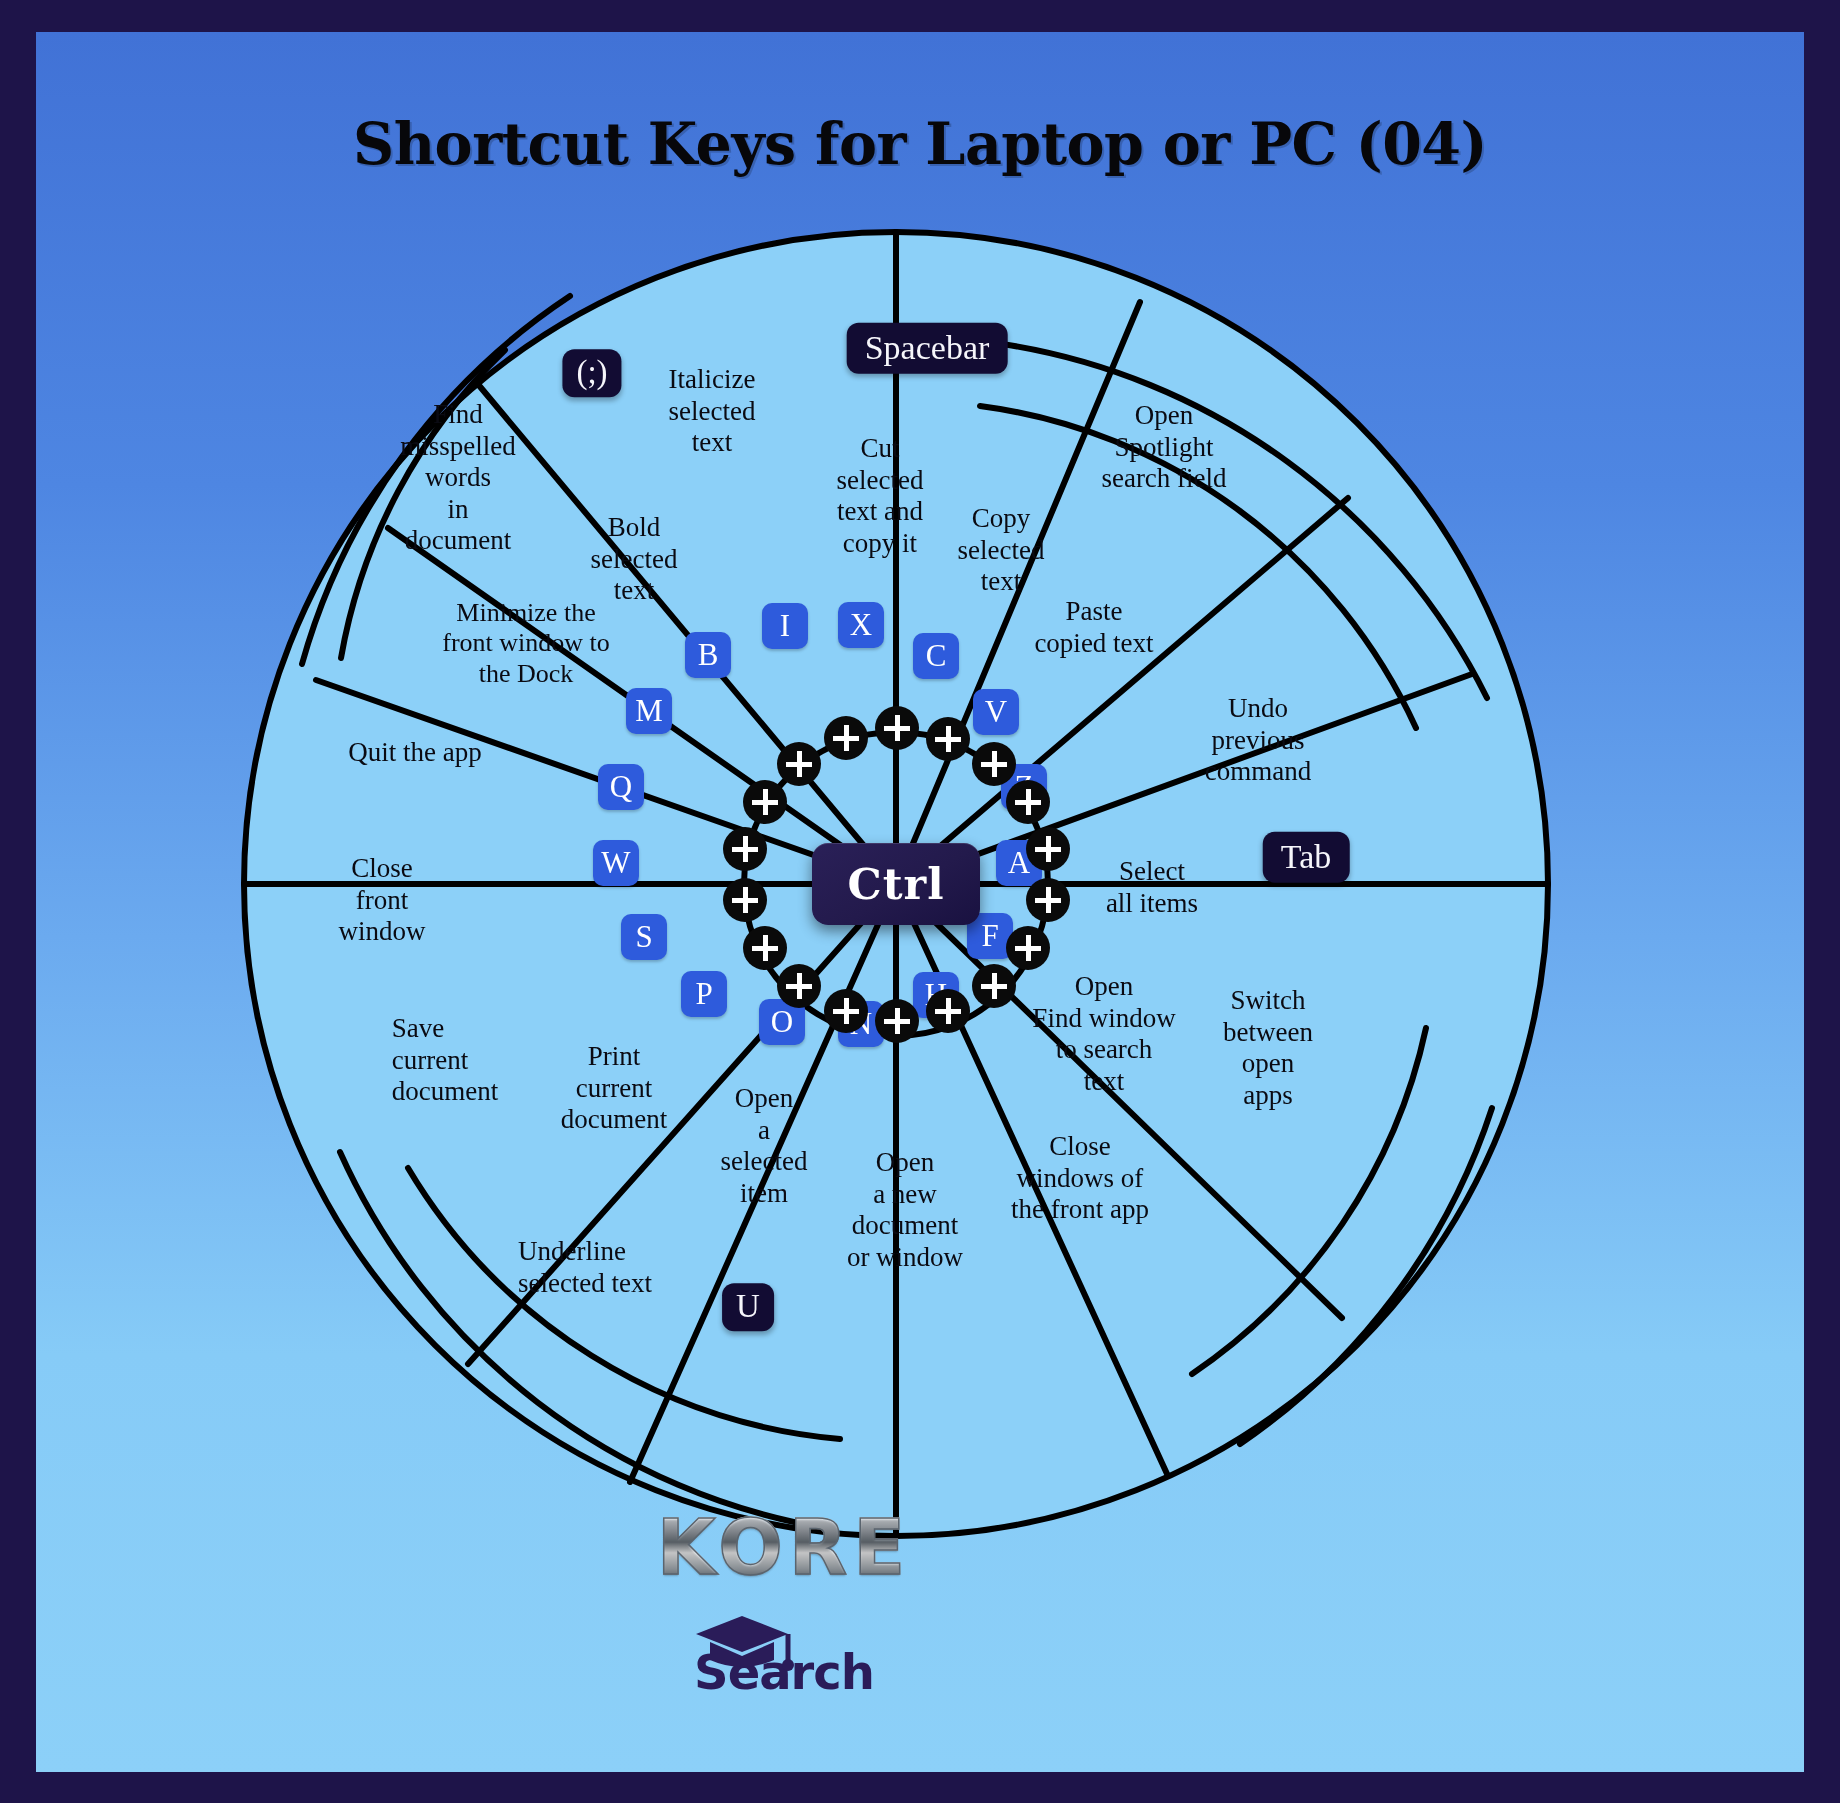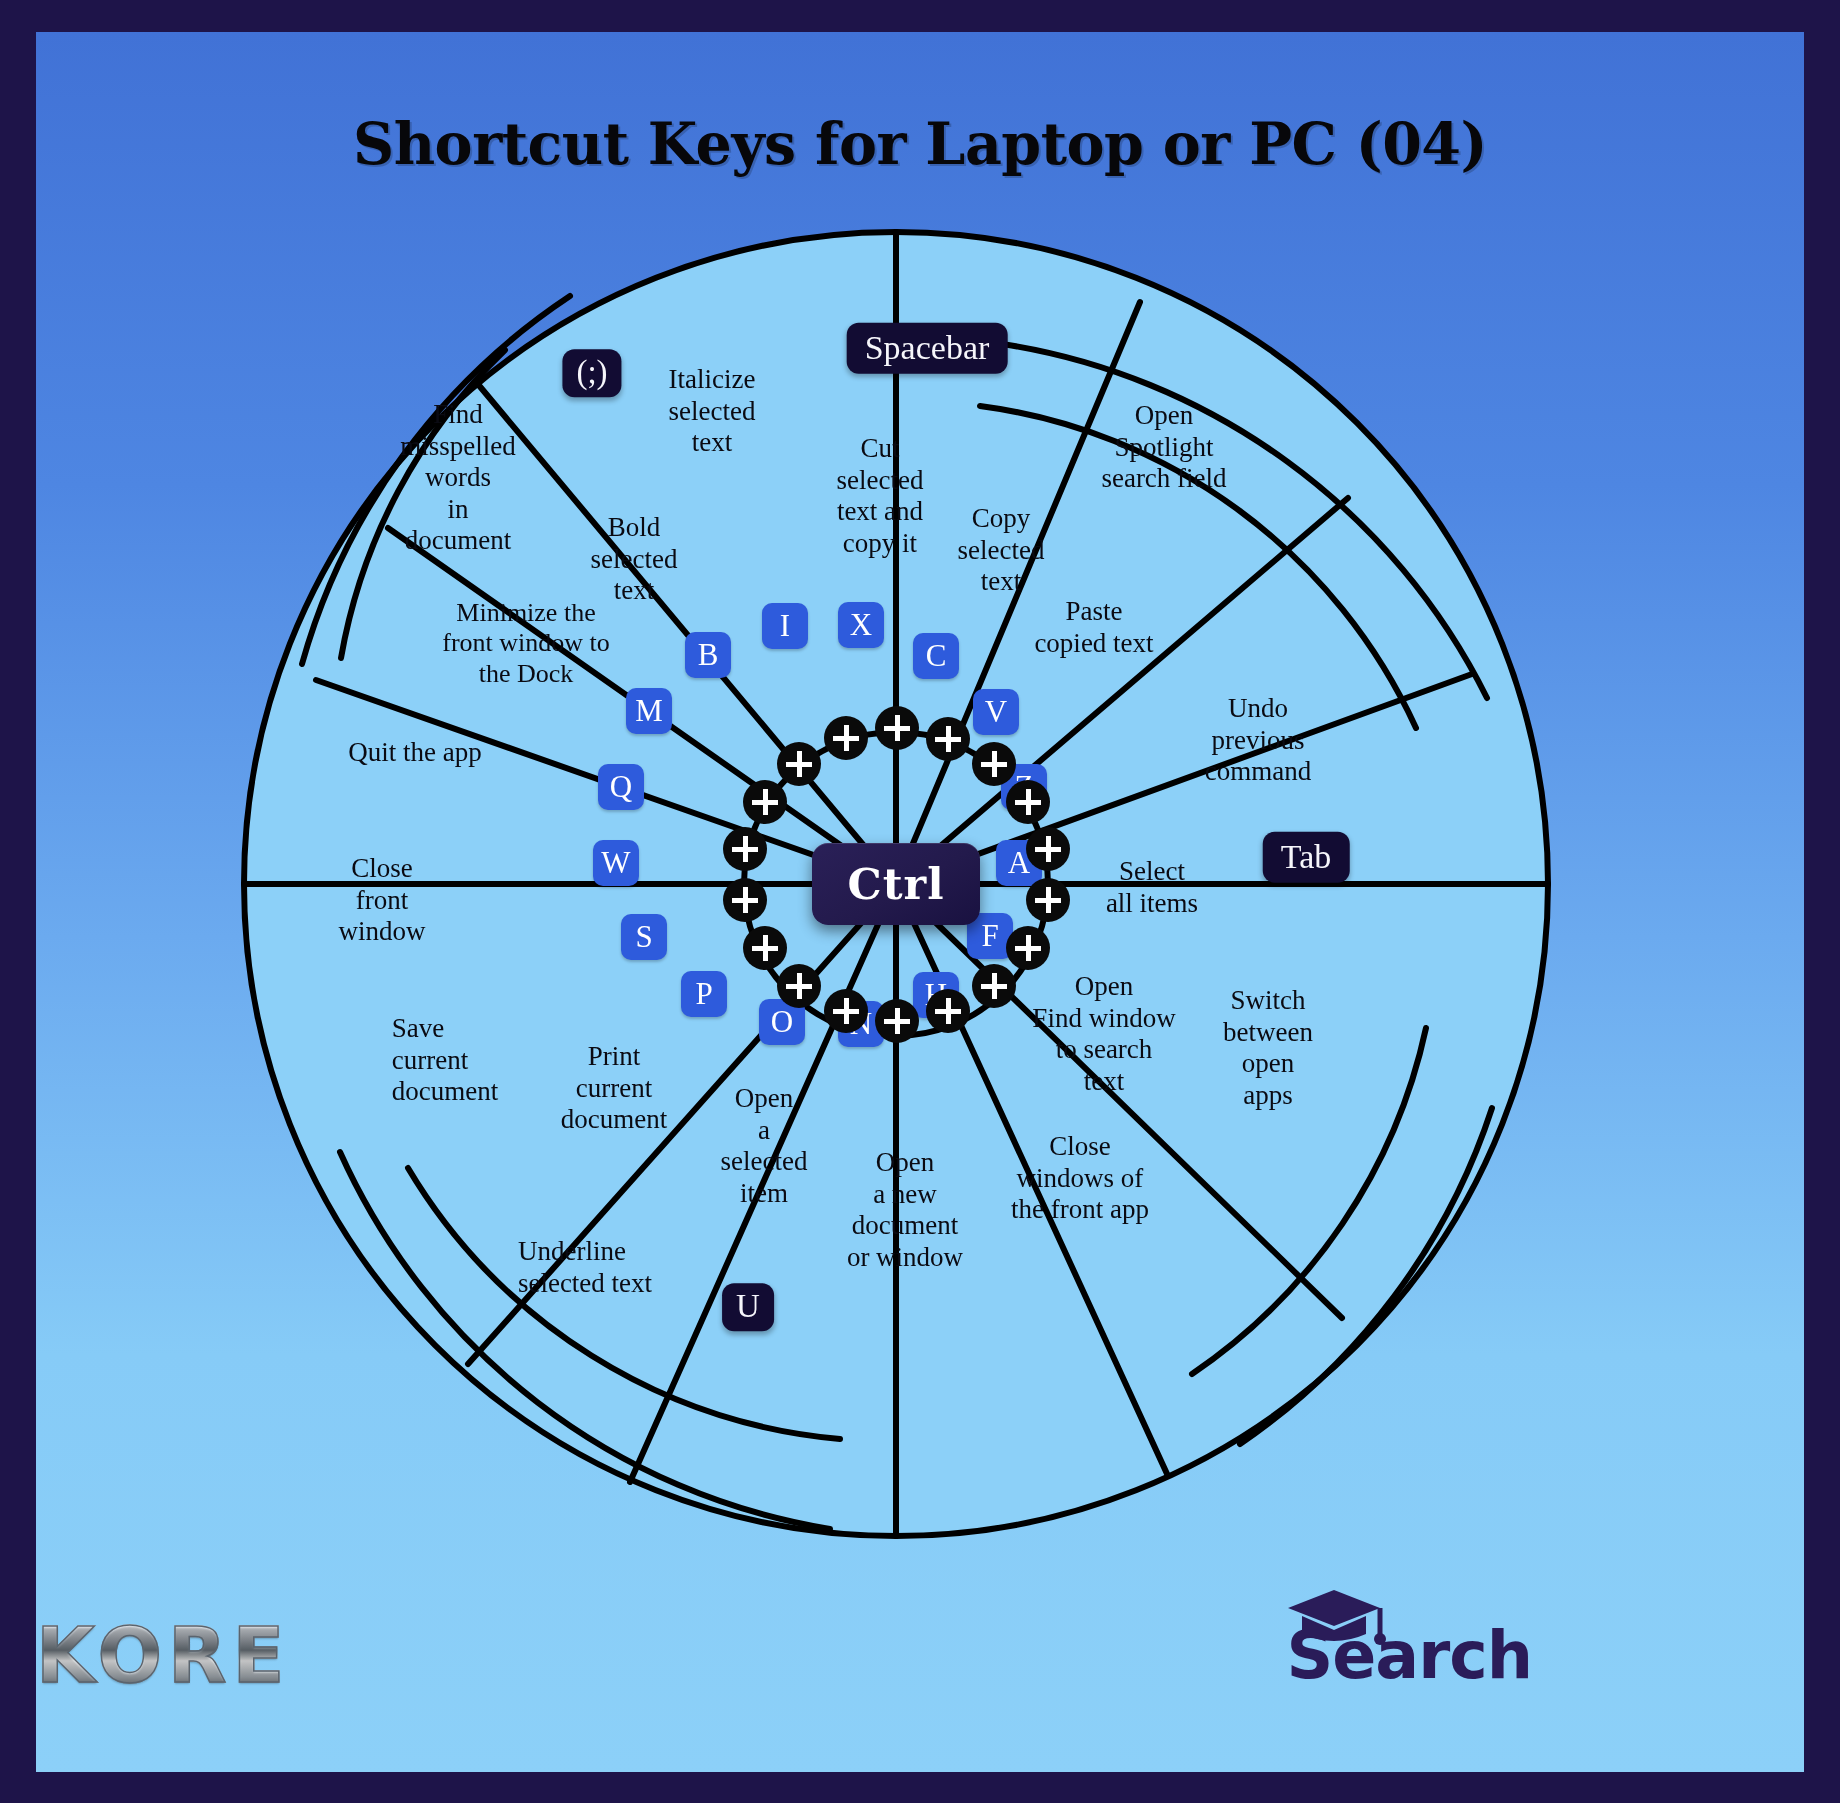--- a/index.html
+++ b/index.html
@@ -108,39 +108,39 @@
     font-size:43px;
     line-height:82px;
     text-align:center;
     letter-spacing:1px;
     z-index:6;
   }
 
   
   #footer {
     position:absolute; left:0; bottom:72px; width:1496px;
-    display:flex; justify-content:space-between; align-items:center; gap:52px;
+    display:flex; justify-content:space-between; align-items:center; gap:52px;flex-direction:column;
   }
   #kore {
     font-family:"DejaVu Sans", sans-serif;
     font-weight:700;
     font-size:76px;
     letter-spacing:6px;
     background:linear-gradient(180deg,#FFFFFF 0%,#D8DDE3 20%,#6F7880 44%,#FAFBFC 56%,#AEB6BD 74%,#4D555C 92%,#E9ECEF 100%);
     -webkit-background-clip:text;
     background-clip:text;
     color:transparent;
     -webkit-text-stroke:1.5px #5A646E;
     text-shadow:0 2px 2px rgba(0,0,0,0.22);
   }
   #searchlogo { position:relative; display:flex; align-items:center; }
   #searchword {
     font-family:"DejaVu Sans", sans-serif;
     font-weight:700;
-    font-size:65px;
+    font-size:48px;
     color:#2A1C59;
     letter-spacing:-1px;
   }
   #cap {
     position:absolute; left:-4px; top:-34px; width:108px; height:62px;
     pointer-events:none;
   }
 </style>
 </head>
 <body>

